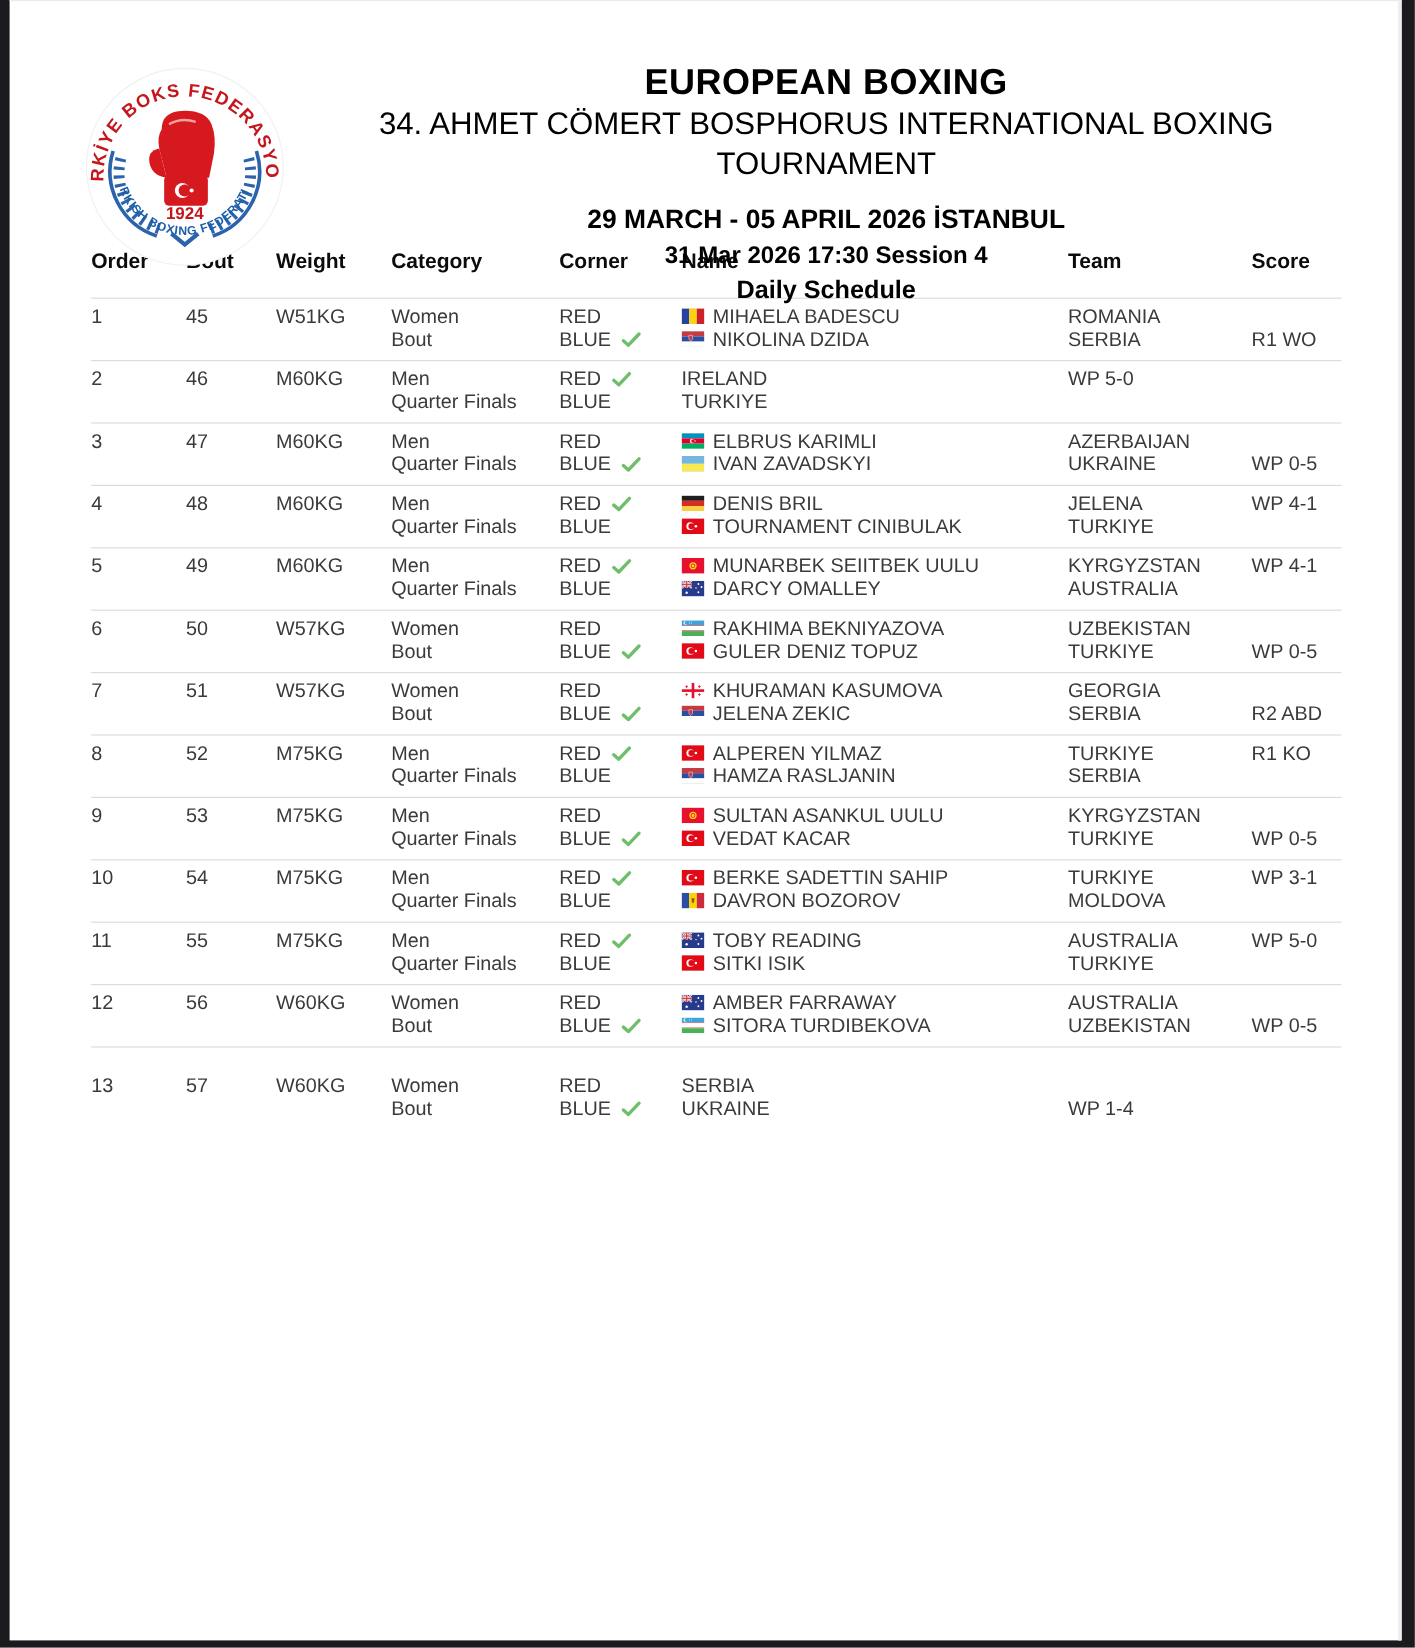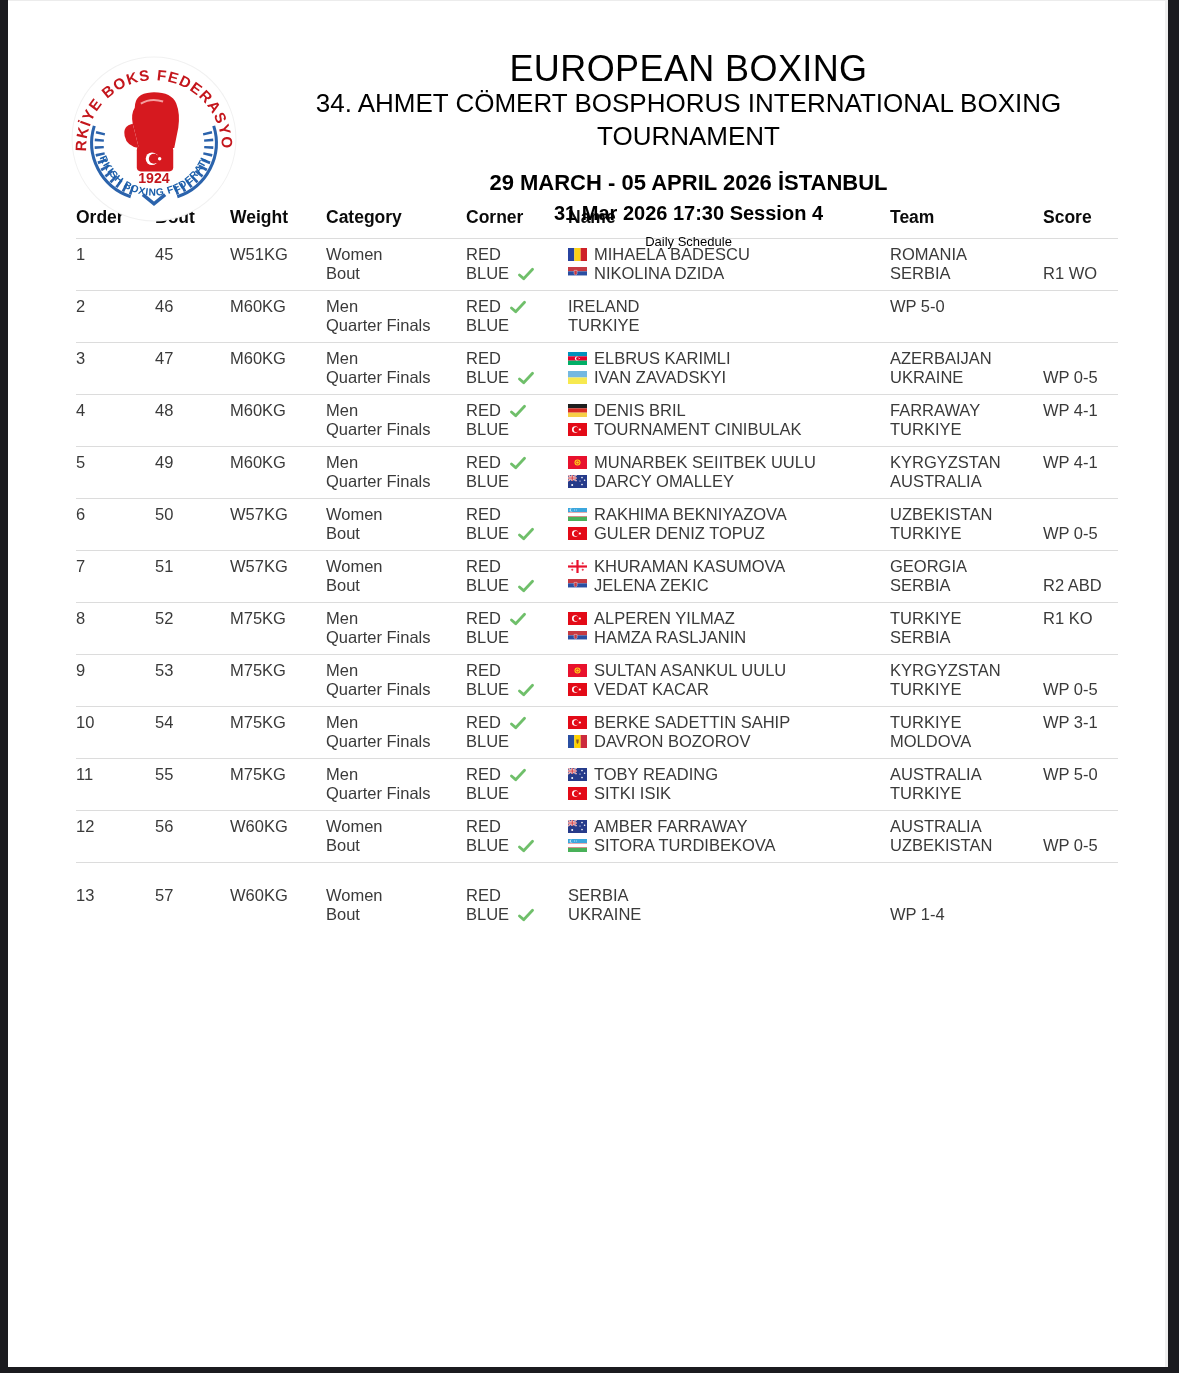--- a/index.html
+++ b/index.html
@@ -13,34 +13,34 @@
     position:absolute; left:8px; top:0;
     width:1157px; height:1366px;
     background:#ffffff;
     border-top:1px solid #ececec;
     border-right:3px solid #efefef;
   }
   
   .doc-header { position:relative; height:196px; }
   .logo { position:absolute; left:62px; top:54px; }
   .titles { position:absolute; left:232px; right:28px; top:50px; text-align:center; color:#000; }
-  .t1 { font-size:36px; font-weight:normal; letter-spacing:.4px; line-height:36px; }
+  .t1 { font-size:30px; font-weight:bold; letter-spacing:.4px; line-height:36px; }
   .t2 { font-size:26px; font-weight:normal; line-height:33px; }
   .t3 { font-size:22px; font-weight:bold; margin-top:17px; line-height:26px; }
   .t4 { font-size:20px; font-weight:bold; margin-top:5px; line-height:24px; }
-  .t5 { font-size:13px; font-weight:normal; margin-top:6px; line-height:22px; }
+  .t5 { font-size:21px; font-weight:bold; margin-top:6px; line-height:22px; }
   
   .schedule-table { margin:10px 0 0 68px; width:1042px; }
   .thead, .trow {
     display:grid;
     grid-template-columns:79px 75px 96px 140px 102px 322px 153px 75px;
   }
   .thead {
     font-weight:bold; font-size:17.5px; color:#0b0b0b;
-    padding-bottom:10px; border-bottom:1px solid #dcdcdc;
+    padding-bottom:20px; border-bottom:1px solid #dcdcdc;
   }
   .trow {
     padding:6px 0 7px;
     border-bottom:1px solid #dcdcdc;
     font-size:16.5px; color:#3a3a3a;
   }
   .trow:last-child { border-bottom:none;margin-top:17px; }
   .l1, .l2 { display:block; line-height:19px; height:19px; white-space:nowrap; }
   .flag {
     display:inline-block; width:19px; height:13px; margin-right:7px;
@@ -254,21 +254,21 @@
                   <rect y="8.67" width="19" height="4.33" fill="#F7CF46"></rect>
                 </svg></span><span>DENIS BRIL</span></span>
       <span class="l2"><span class="flag"><svg viewBox="0 0 19 13">
                   <rect width="19" height="13" fill="#E30A17"></rect>
                   <circle cx="7.2" cy="6.5" r="3.2" fill="#ffffff"></circle>
                   <circle cx="8.2" cy="6.5" r="2.55" fill="#E30A17"></circle>
                   <circle cx="11.9" cy="6.5" r="1.1" fill="#ffffff"></circle>
                 </svg></span><span>TOURNAMENT CINIBULAK</span></span>
     </div>
     <div>
-      <span class="l1">FARRAWAY</span>
+      <span class="l1">JELENA</span>
       <span class="l2">TURKIYE</span>
     </div>
     <div>
       <span class="l1">WP 4-1</span>
       <span class="l2"></span>
     </div>
   </div>
 
   <div class="trow">
     <div>

